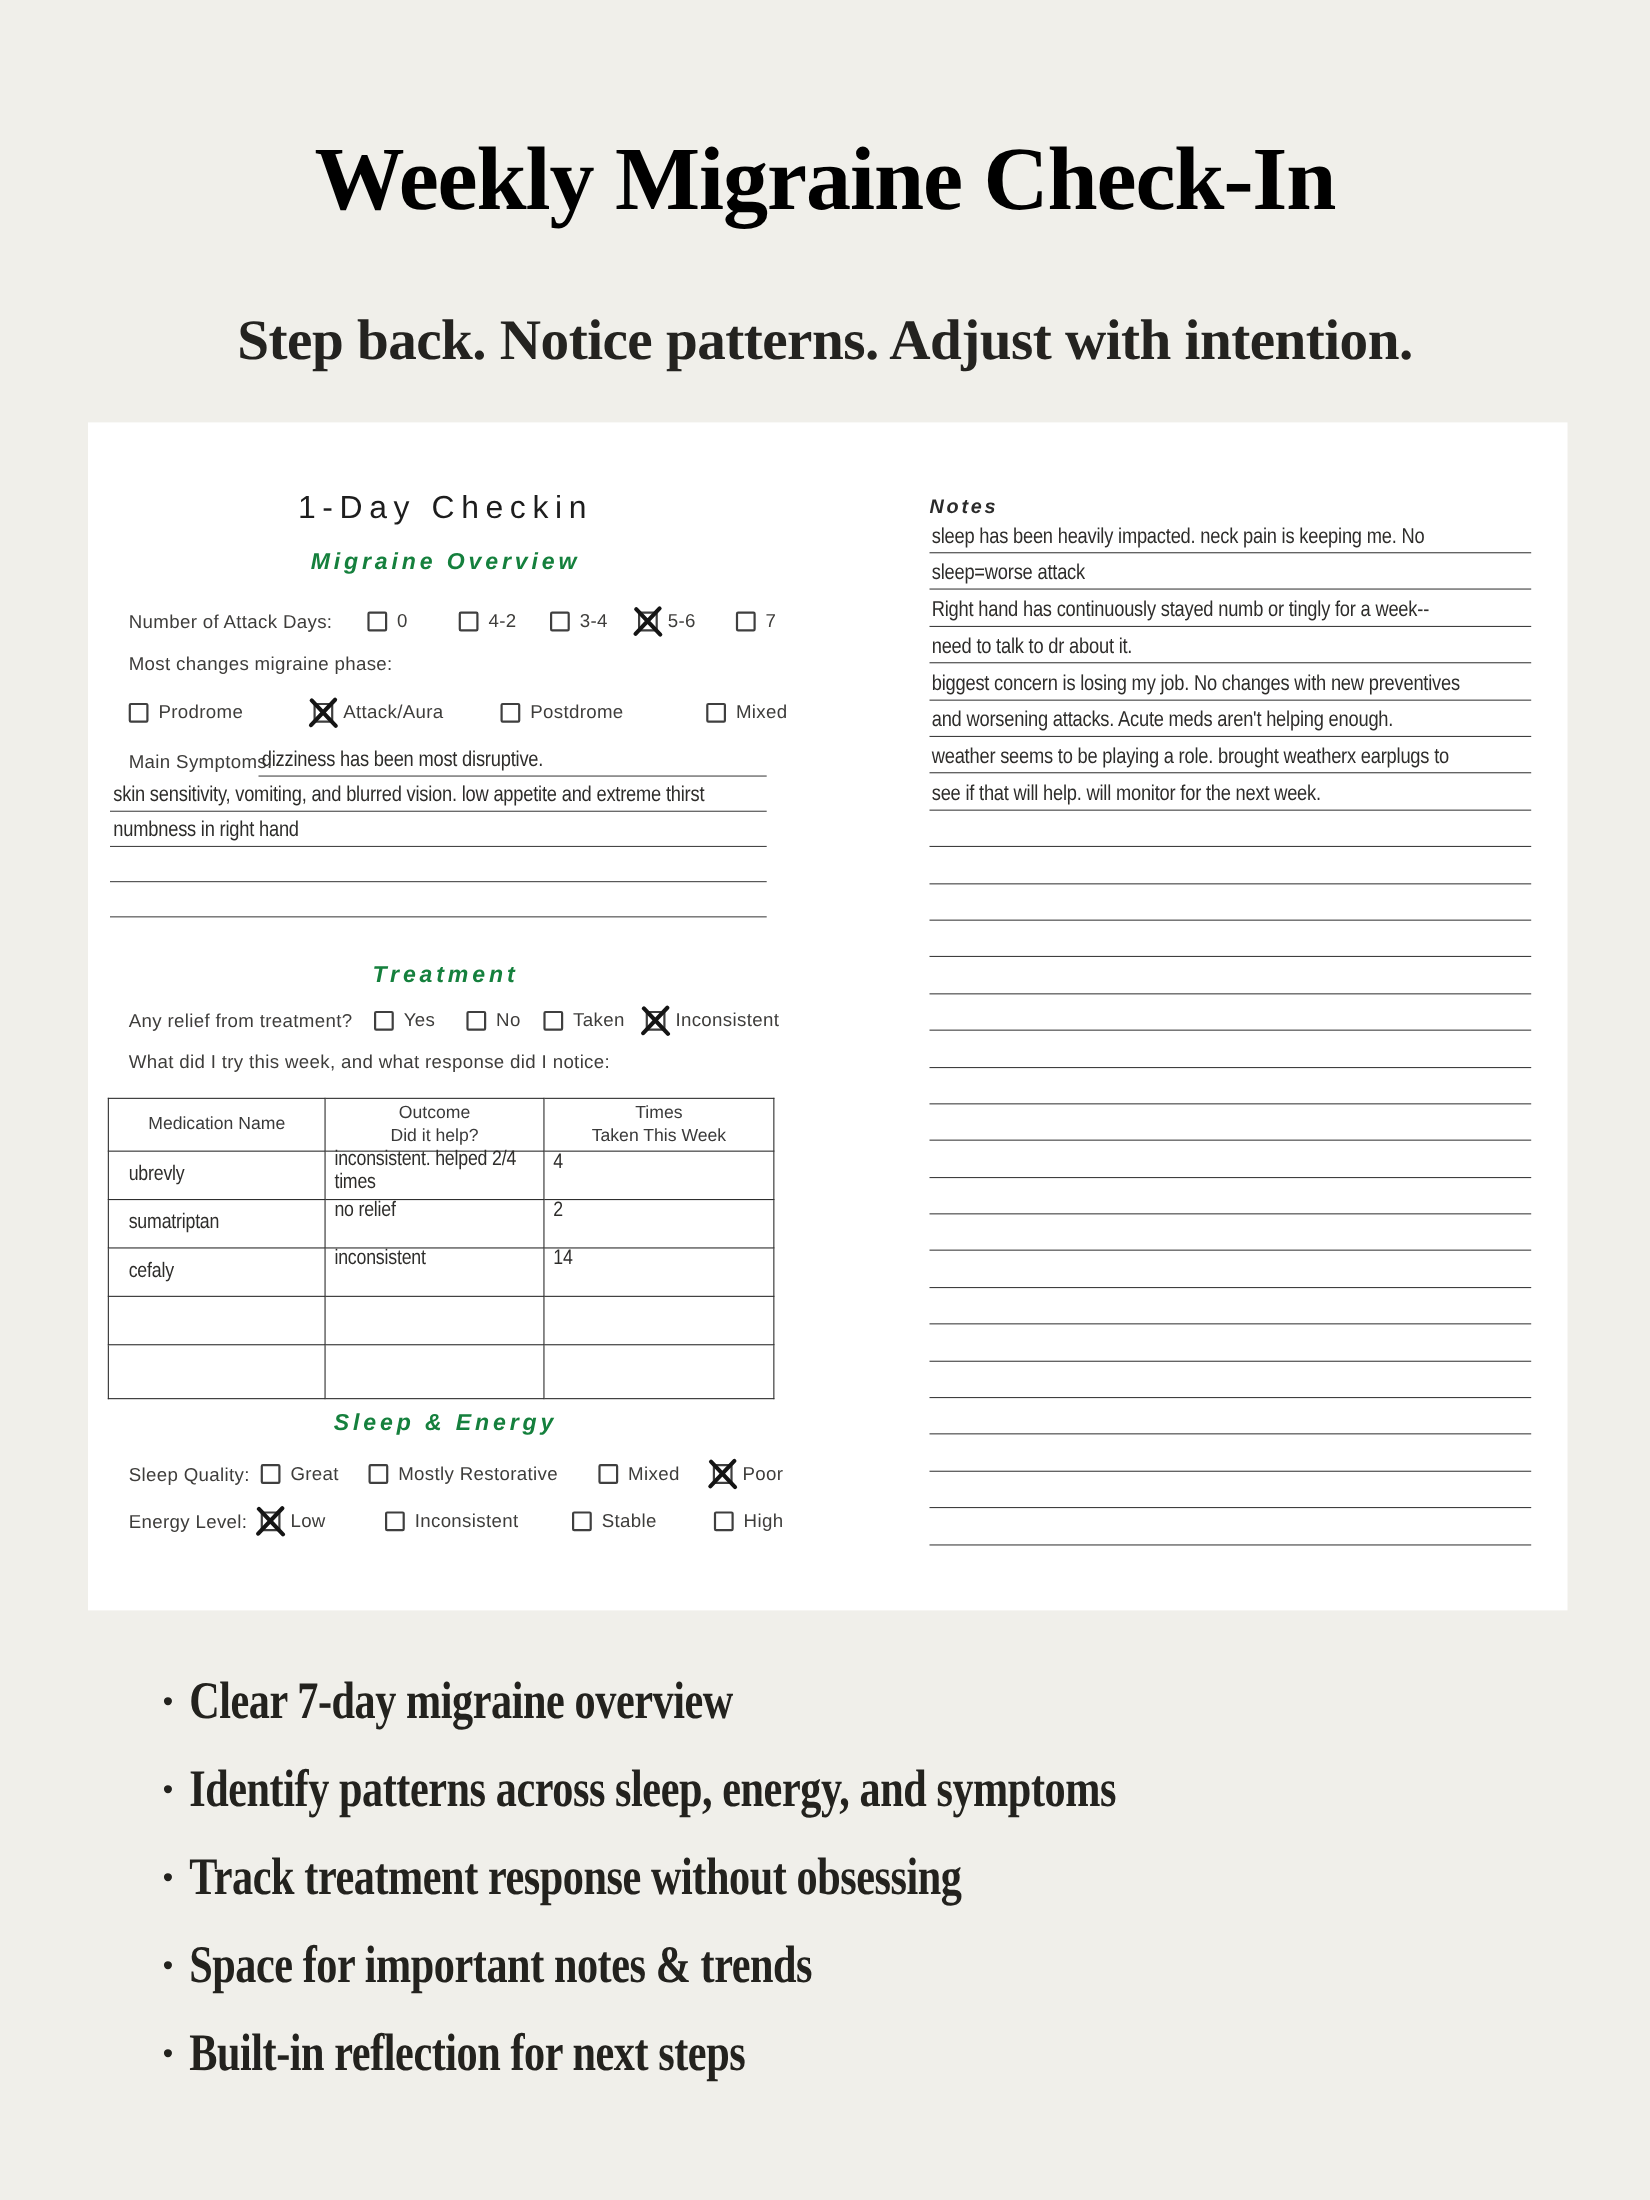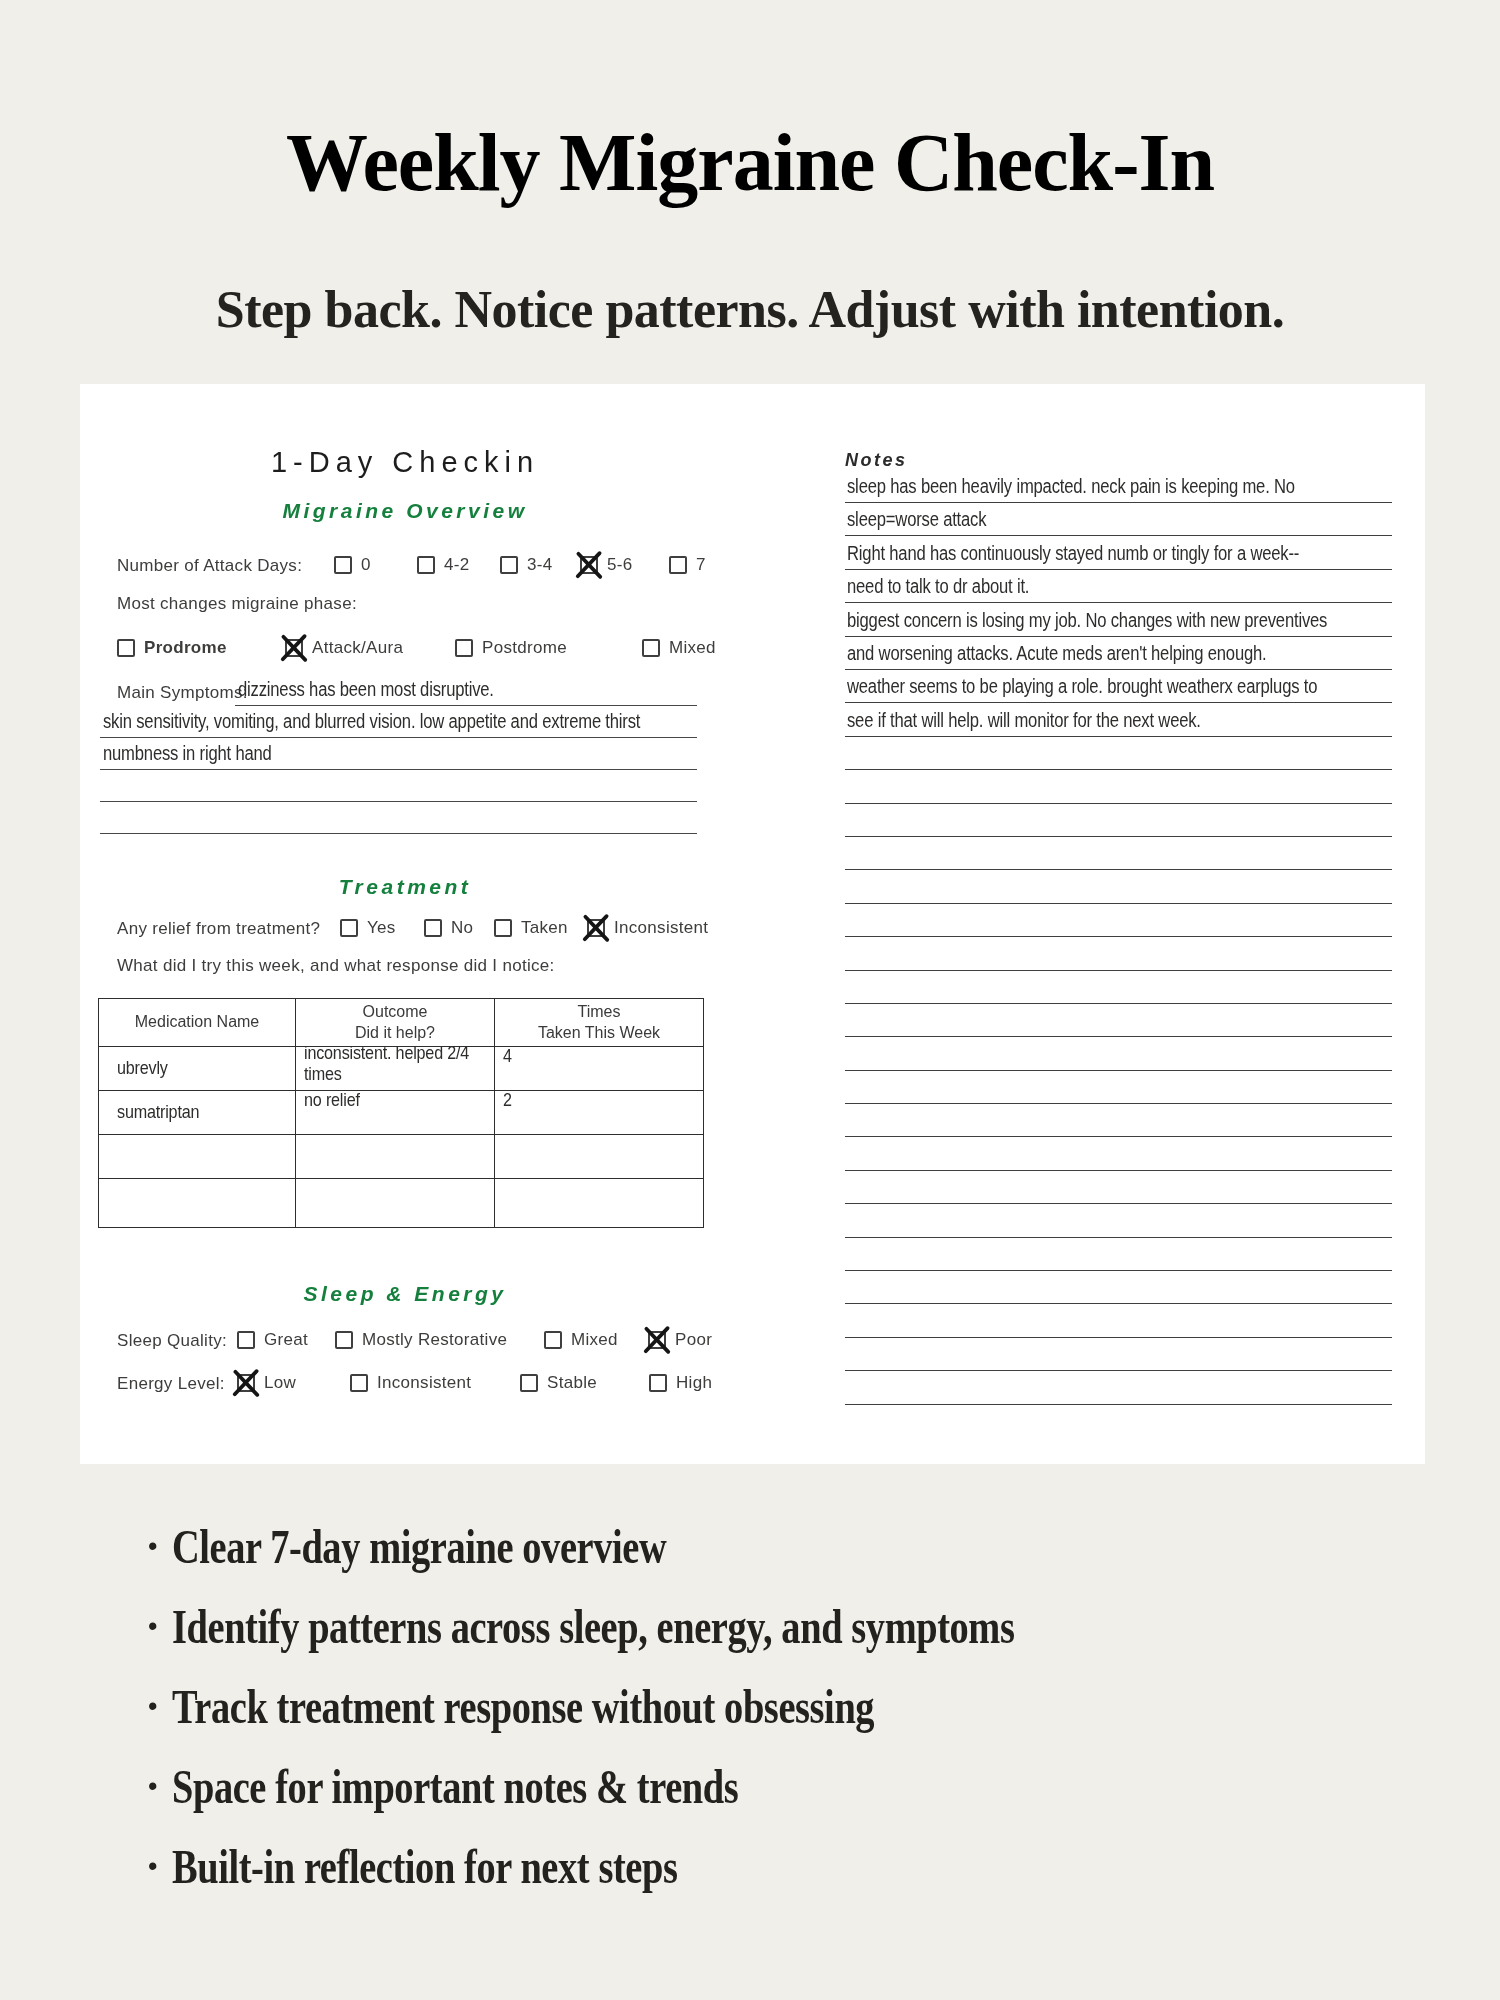--- a/index.html
+++ b/index.html
@@ -113,21 +113,21 @@
     <span class="opt" style="left:572px;">
       <span class="box"></span>
       <span class="opt-label">7</span>
     </span>
   </div>
 
   <div class="row" style="top:209px;">
     <span class="field-label" style="left:20px;">Most changes migraine phase:</span>
   </div>
   <div class="row" style="top:254px;">
-    <span class="opt" style="left:20px;font-weight:bold;">
+    <span class="opt" style="left:20px;">
       <span class="box"></span>
       <span class="opt-label">Prodrome</span>
     </span>
     <span class="opt checked" style="left:188px;">
       <span class="box">
           <svg class="x-mark" viewBox="0 0 24 24">
             <path d="M3.5 3 L21 21.5 M20.5 2.5 L3 21" stroke="#151515" stroke-width="3" stroke-linecap="round" fill="none"></path>
           </svg>
         </span>
       <span class="opt-label">Attack/Aura</span>
@@ -209,20 +209,25 @@
     <tbody>
       <tr>
         <td class="name-cell"><span class="hw">ubrevly</span></td>
         <td><span class="hw">inconsistent. helped 2/4 times</span></td>
         <td><span class="hw">4</span></td>
       </tr>
       <tr>
         <td class="name-cell"><span class="hw">sumatriptan</span></td>
         <td><span class="hw">no relief</span></td>
         <td><span class="hw">2</span></td>
+      </tr>
+      <tr>
+        <td class="name-cell"><span class="hw">cefaly</span></td>
+        <td><span class="hw">inconsistent</span></td>
+        <td><span class="hw">14</span></td>
       </tr>
       <tr>
         <td class="name-cell"></td>
         <td></td>
         <td></td>
       </tr>
       <tr>
         <td class="name-cell"></td>
         <td></td>
         <td></td>

